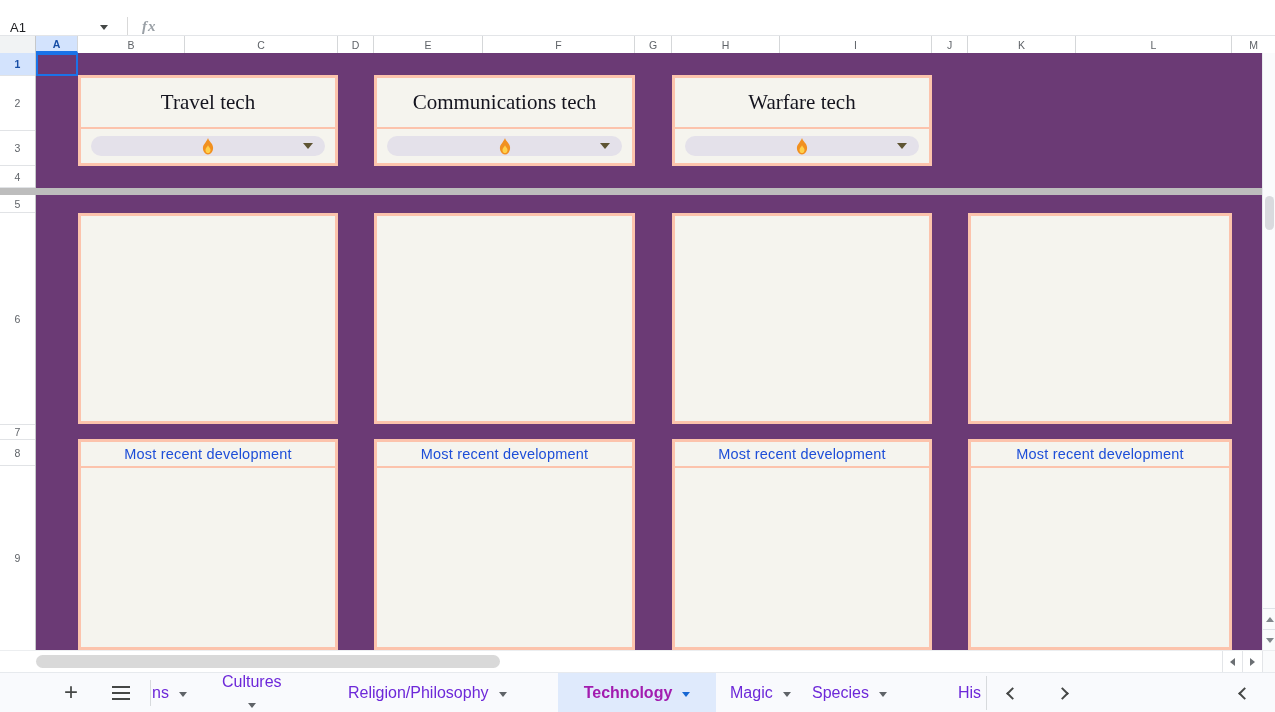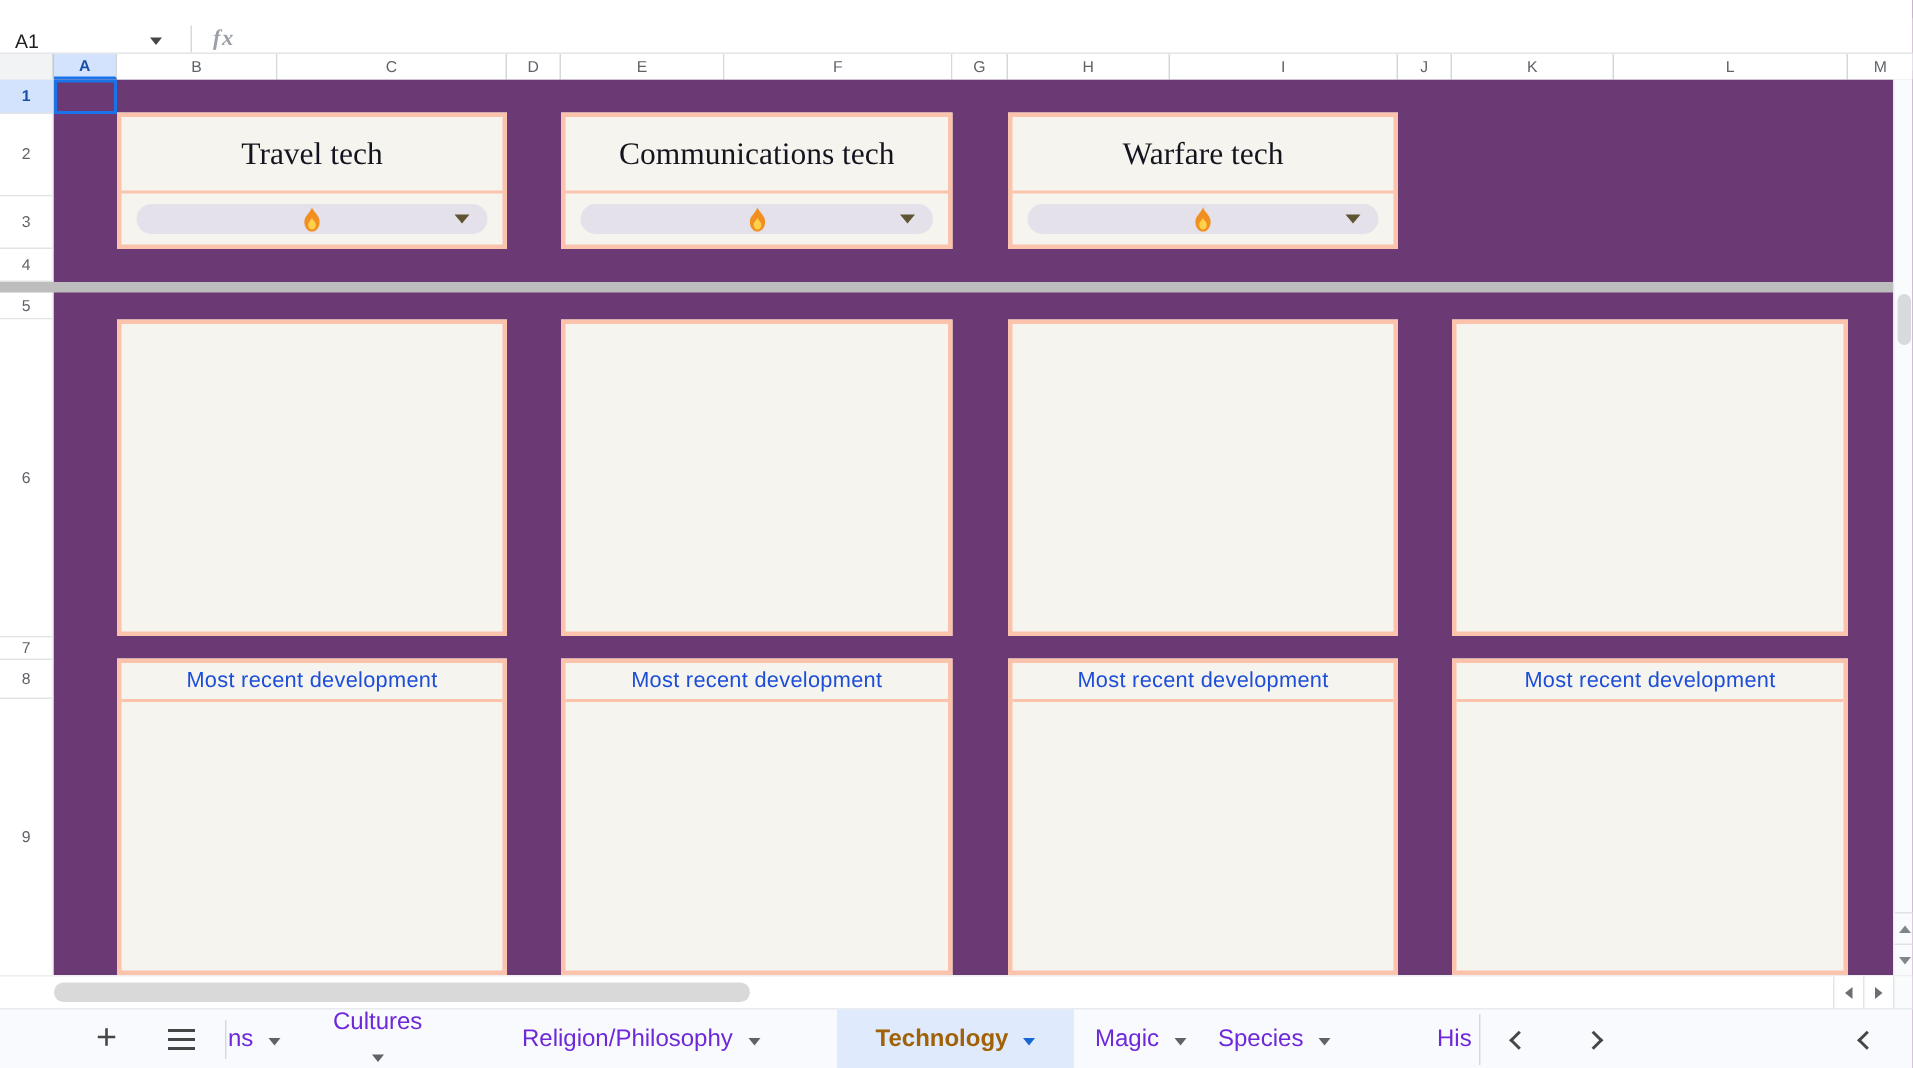--- a/index.html
+++ b/index.html
@@ -66,21 +66,21 @@
   .tab-bar { position:absolute; left:0; top:672px; width:1275px; height:40px; background:#f9fafd; border-top:1px solid #e7eaee; }
   .icon-btn { position:absolute; top:0; height:40px; display:flex; align-items:center; justify-content:center; cursor:pointer; color:#454746; }
   .plus-glyph { font-size:24px; font-weight:400; line-height:1; margin-top:-2px; }
   .burger { display:flex; flex-direction:column; gap:3.5px; }
   .burger i { display:block; width:18px; height:2.2px; background:#454746; }
   .tb-divider { position:absolute; top:7px; width:1px; height:26px; background:#d7dadd; }
   .sheet-tab { position:absolute; top:0; height:40px; display:flex; align-items:center; gap:10px; cursor:pointer; }
   .sheet-tab .lbl { font-size:16px; color:#6d28d9; white-space:nowrap; }
   .tab-caret { width:0; height:0; border-left:4.5px solid transparent; border-right:4.5px solid transparent; border-top:5px solid #5f6368; margin-top:2px; }
   .sheet-tab.active { background:#dfeafc; justify-content:center; }
-  .sheet-tab.active .lbl { color:#a16207; font-weight:bold; }
+  .sheet-tab.active .lbl { color:#a21caf; font-weight:bold; }
   .sheet-tab.active .tab-caret { border-top-color:#1667d3; }
   .chev { position:absolute; top:16px; width:9px; height:9px; border-left:2px solid #454746; border-bottom:2px solid #454746; cursor:pointer; }
   .chev.left { transform:rotate(45deg); }
   .chev.right { transform:rotate(225deg); }
 </style>
 </head>
 <body>
 
 <div class="app">
 

